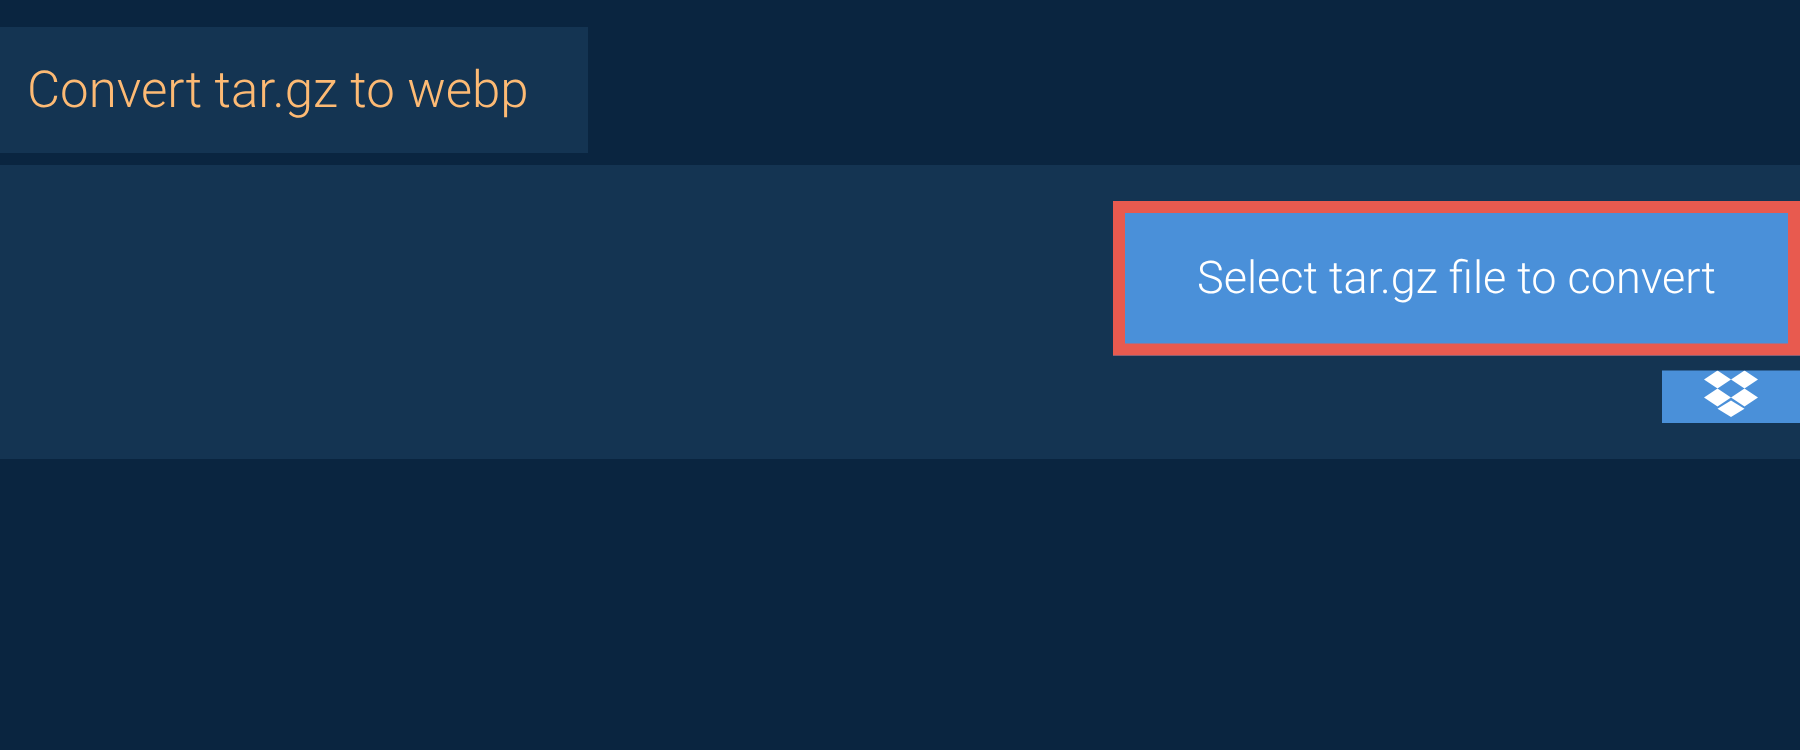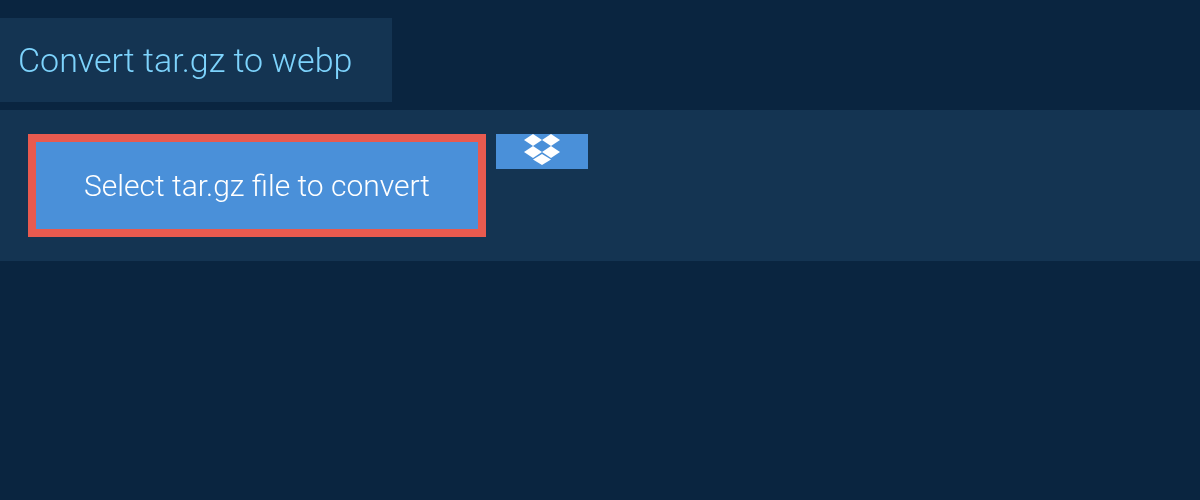--- a/index.html
+++ b/index.html
@@ -14,34 +14,35 @@
       font-family: -apple-system, BlinkMacSystemFont, "Segoe UI", Roboto, sans-serif;
       overflow: hidden;
     }
     .header-tab {
       background: #143452;
       display: inline-block;
       padding: 22px 40px 22px 18px;
       margin-top: 18px;
     }
     .header-title {
-      color: #7dd3fc;
+      color: #fdba74;
       font-size: 34px;
       font-weight: 300;
     }
     .upload-panel {
       background: #143452;
       margin-top: 8px;
       padding: 24px 0 24px 28px;
       width: 100%;
     }
     .button-row {
       display: flex;
       gap: 10px;
-      align-items: flex-start;
+      align-items: flex-end;
+      flex-direction: column;
     }
     .select-button {
       background: #4a90d9;
       border: 8px solid #e85a4f;
       color: #ffffff;
       font-size: 30px;
       font-weight: 300;
       padding: 26px 48px;
       cursor: pointer;
       font-family: inherit;

